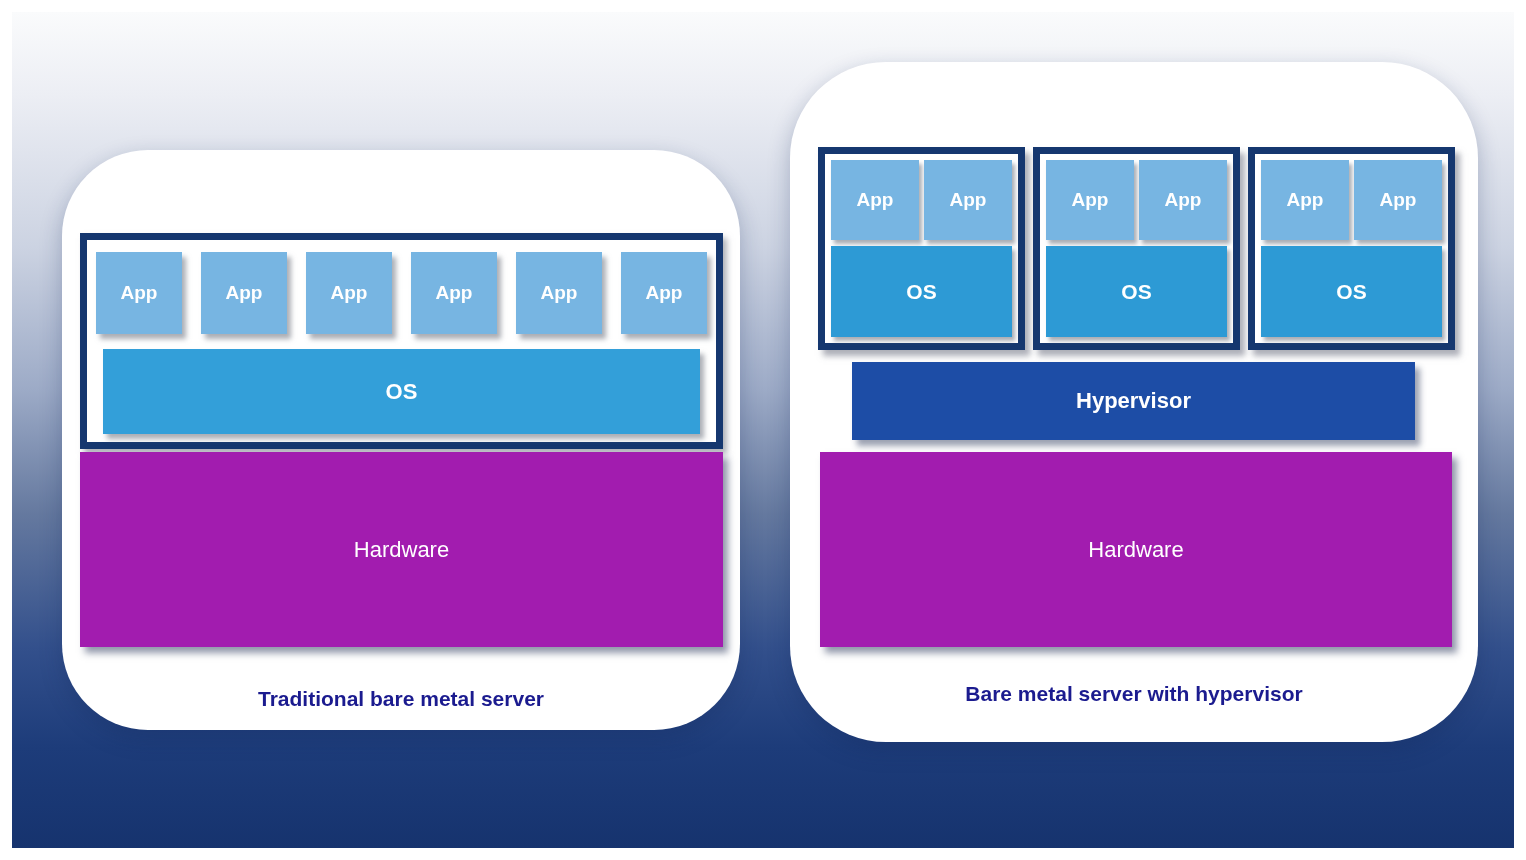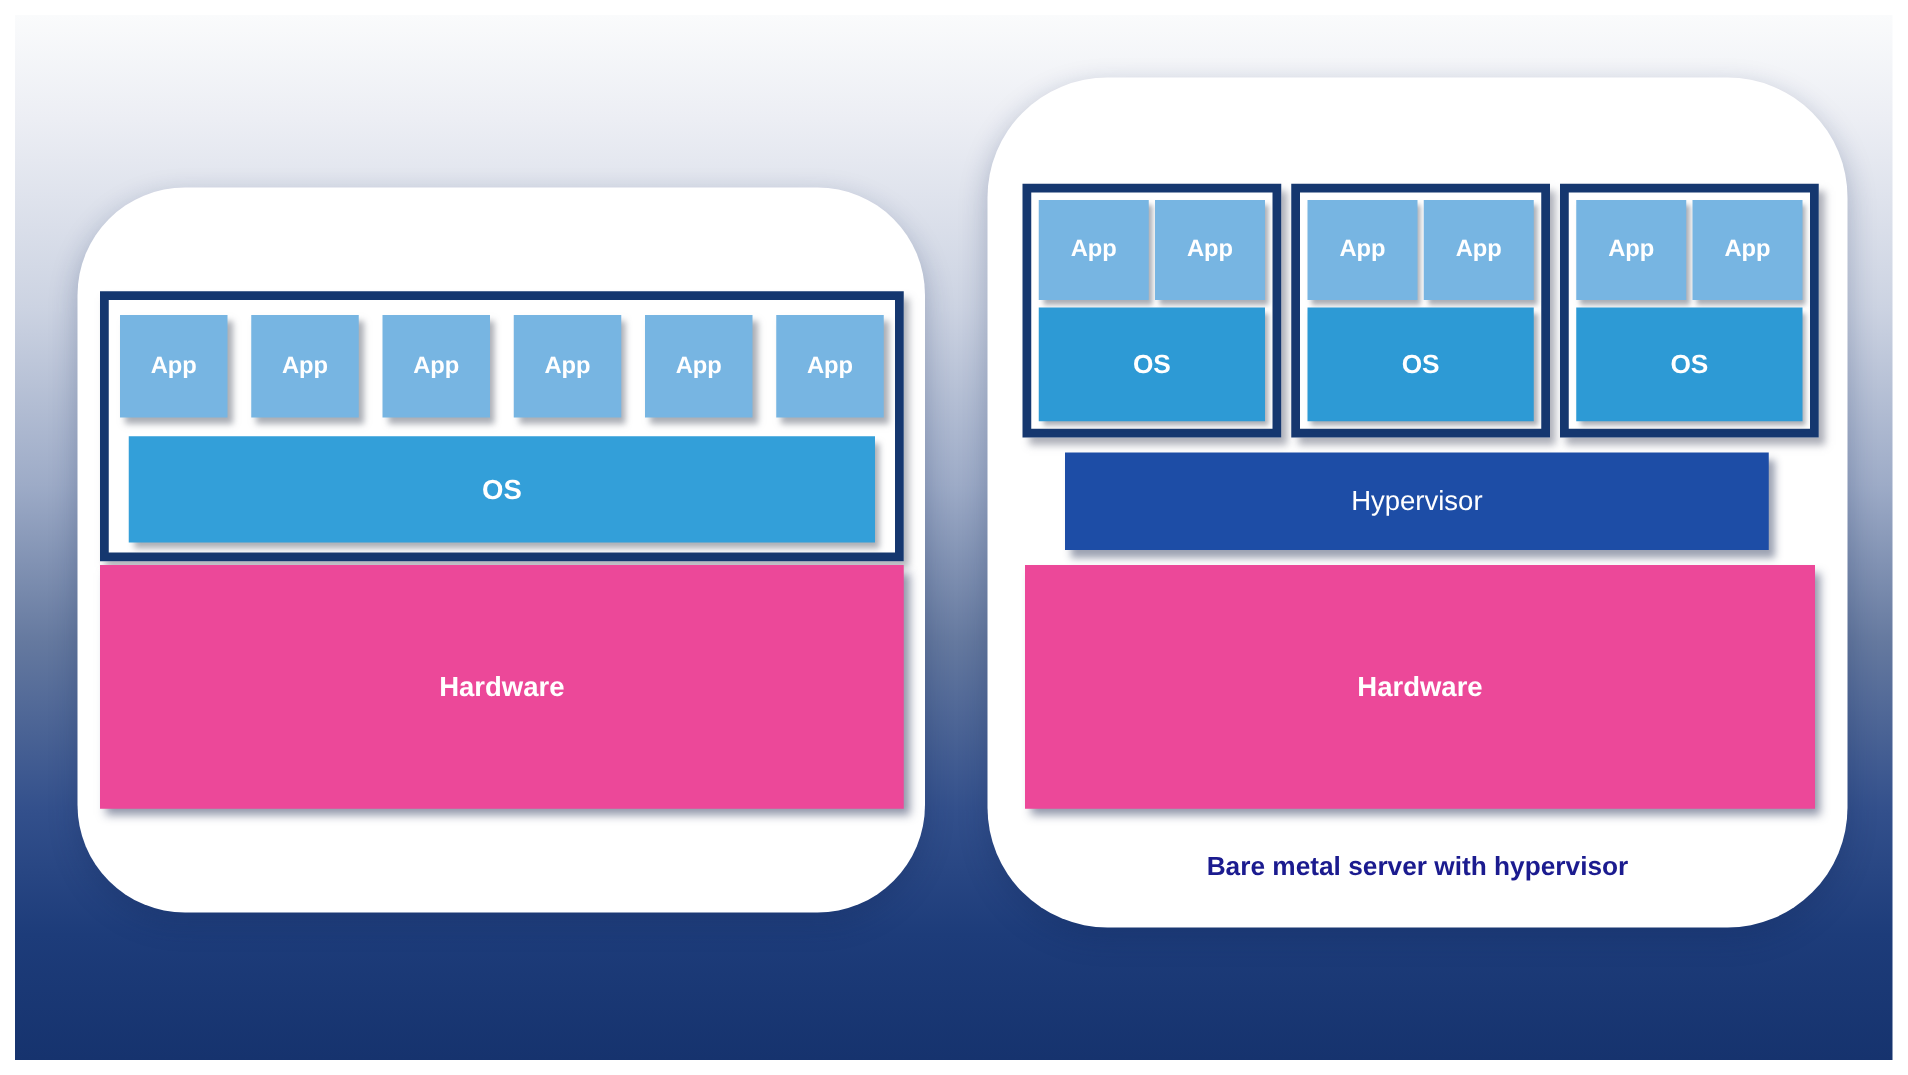--- a/index.html
+++ b/index.html
@@ -61,23 +61,23 @@
   }
   .os-bar{
     margin:15px 7px 0 7px;
     height:85px;
     background:#339fd9;
     display:flex;align-items:center;justify-content:center;
     color:#ffffff;font-weight:bold;font-size:22px;
     box-shadow:4px 5px 5px rgba(115,120,132,0.6);
   }
   .hardware-box{
-    background:#ec4899;
-    display:flex;align-items:center;justify-content:center;
-    color:#ffffff;font-weight:bold;font-size:22px;
+    background:#a21caf;
+    display:flex;align-items:center;justify-content:center;
+    color:#ffffff;font-weight:normal;font-size:22px;
     box-shadow:5px 6px 7px rgba(35,48,85,0.5);
   }
   .hw-left{left:18px;top:302px;width:643px;height:195px;}
   .hw-right{left:30px;top:390px;width:632px;height:195px;}
   .caption{
     position:absolute;left:0;width:100%;
     text-align:center;
     color:#1b1b8f;font-weight:bold;font-size:21px;
   }
   .cap-left{top:537px;}
@@ -111,21 +111,21 @@
     margin-top:6px;flex:1;
     background:#2d9ad5;
     display:flex;align-items:center;justify-content:center;
     color:#ffffff;font-weight:bold;font-size:21px;
     box-shadow:3px 4px 4px rgba(115,120,132,0.6);
   }
   .hypervisor-bar{
     left:62px;top:300px;width:563px;height:78px;
     background:#1d4da6;
     display:flex;align-items:center;justify-content:center;
-    color:#ffffff;font-weight:normal;font-size:22px;
+    color:#ffffff;font-weight:bold;font-size:22px;
     box-shadow:5px 6px 6px rgba(35,48,85,0.45);
   }
 </style>
 </head>
 <body>
 
 <div class="stage">
 
   <div class="card card-left">
 
@@ -152,20 +152,21 @@
       </div>
       <div class="os-bar">
           <span>OS</span>
         </div>
     </div>
 
     <div class="blockbox hardware-box hw-left">
       <span>Hardware</span>
     </div>
 
+    <div class="caption cap-left">Traditional bare metal server</div>
   </div>
 
   <div class="card card-right">
 
     <div class="vm-row">
 
       <div class="vm-box">
         <div class="vm-apps">
           <div class="vm-app">
               <span>App</span>

